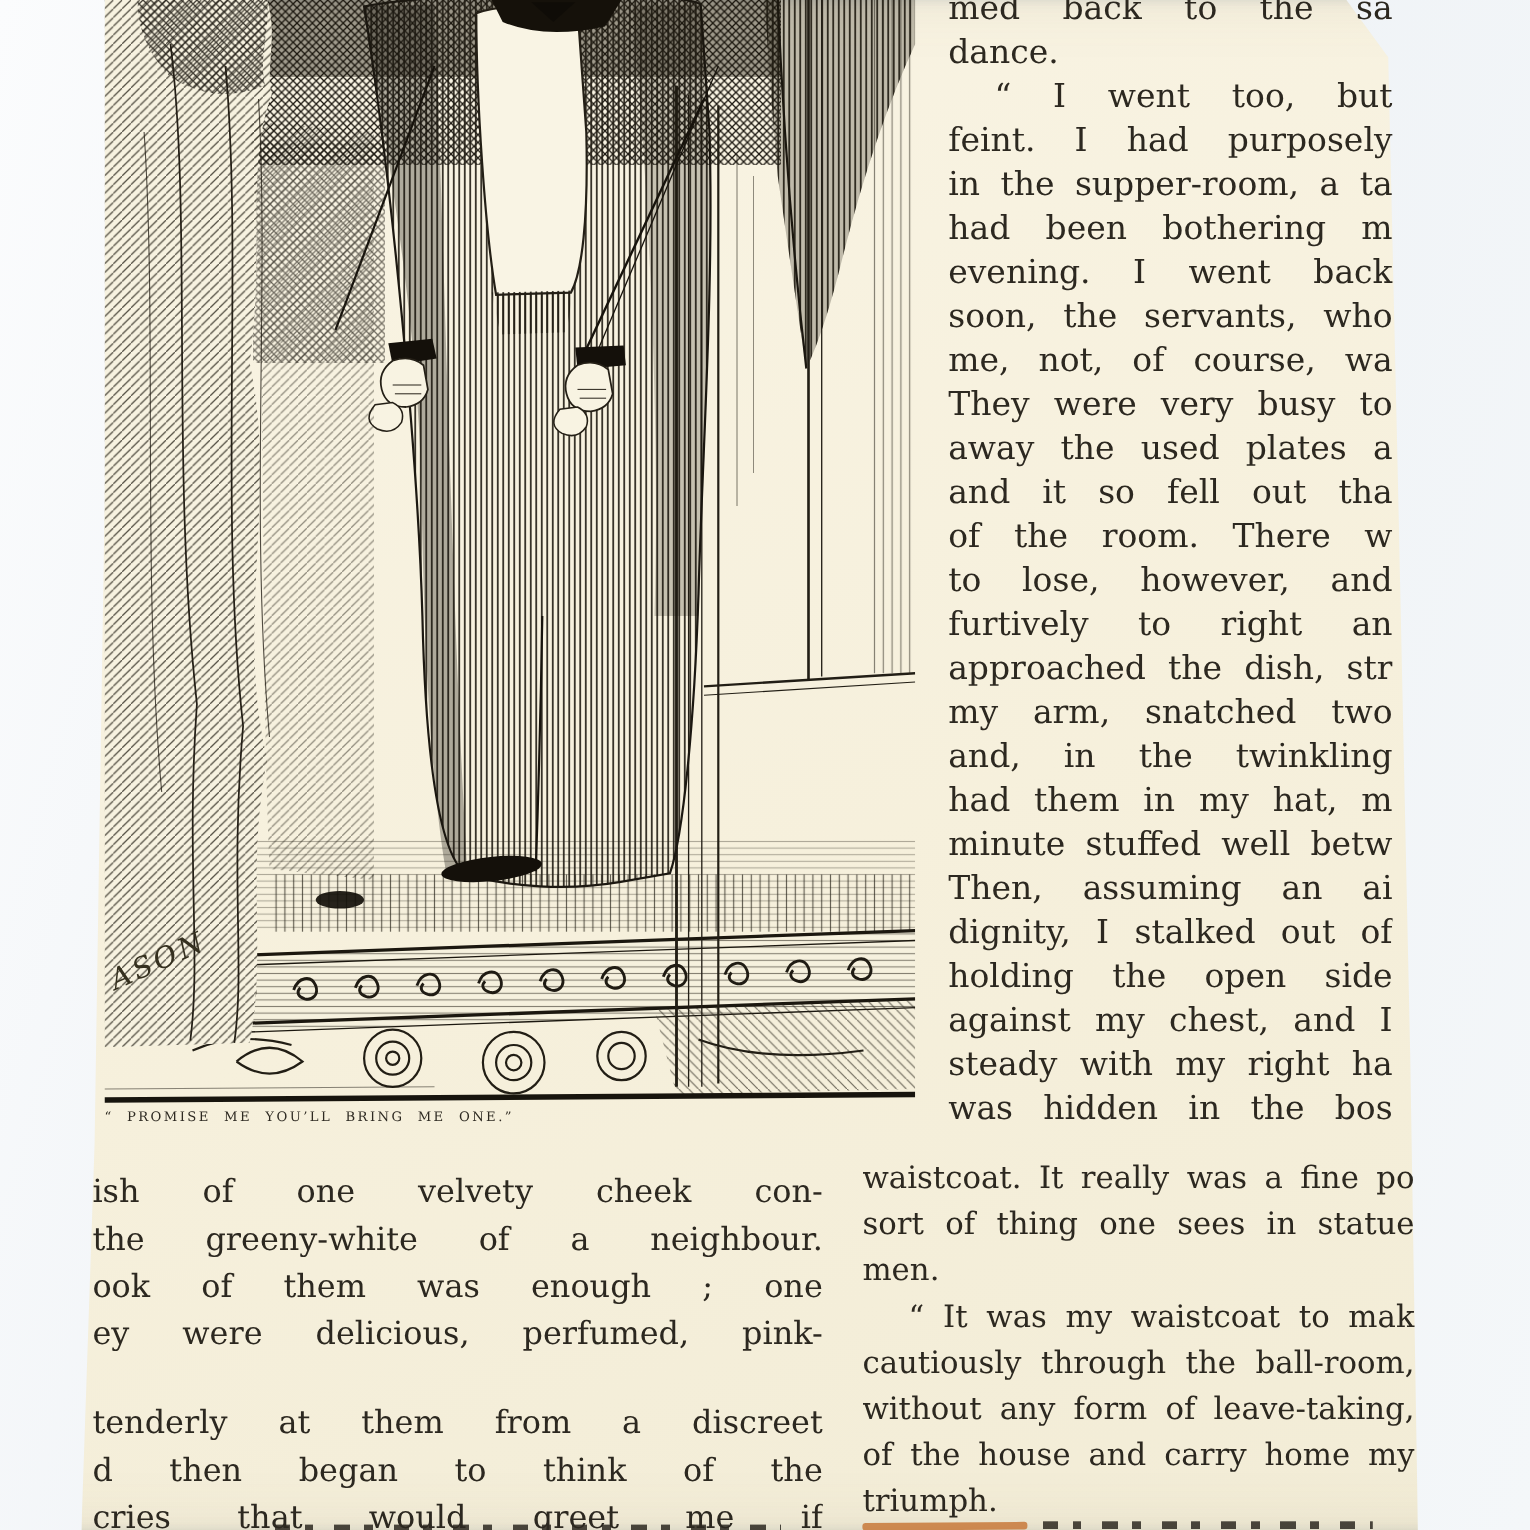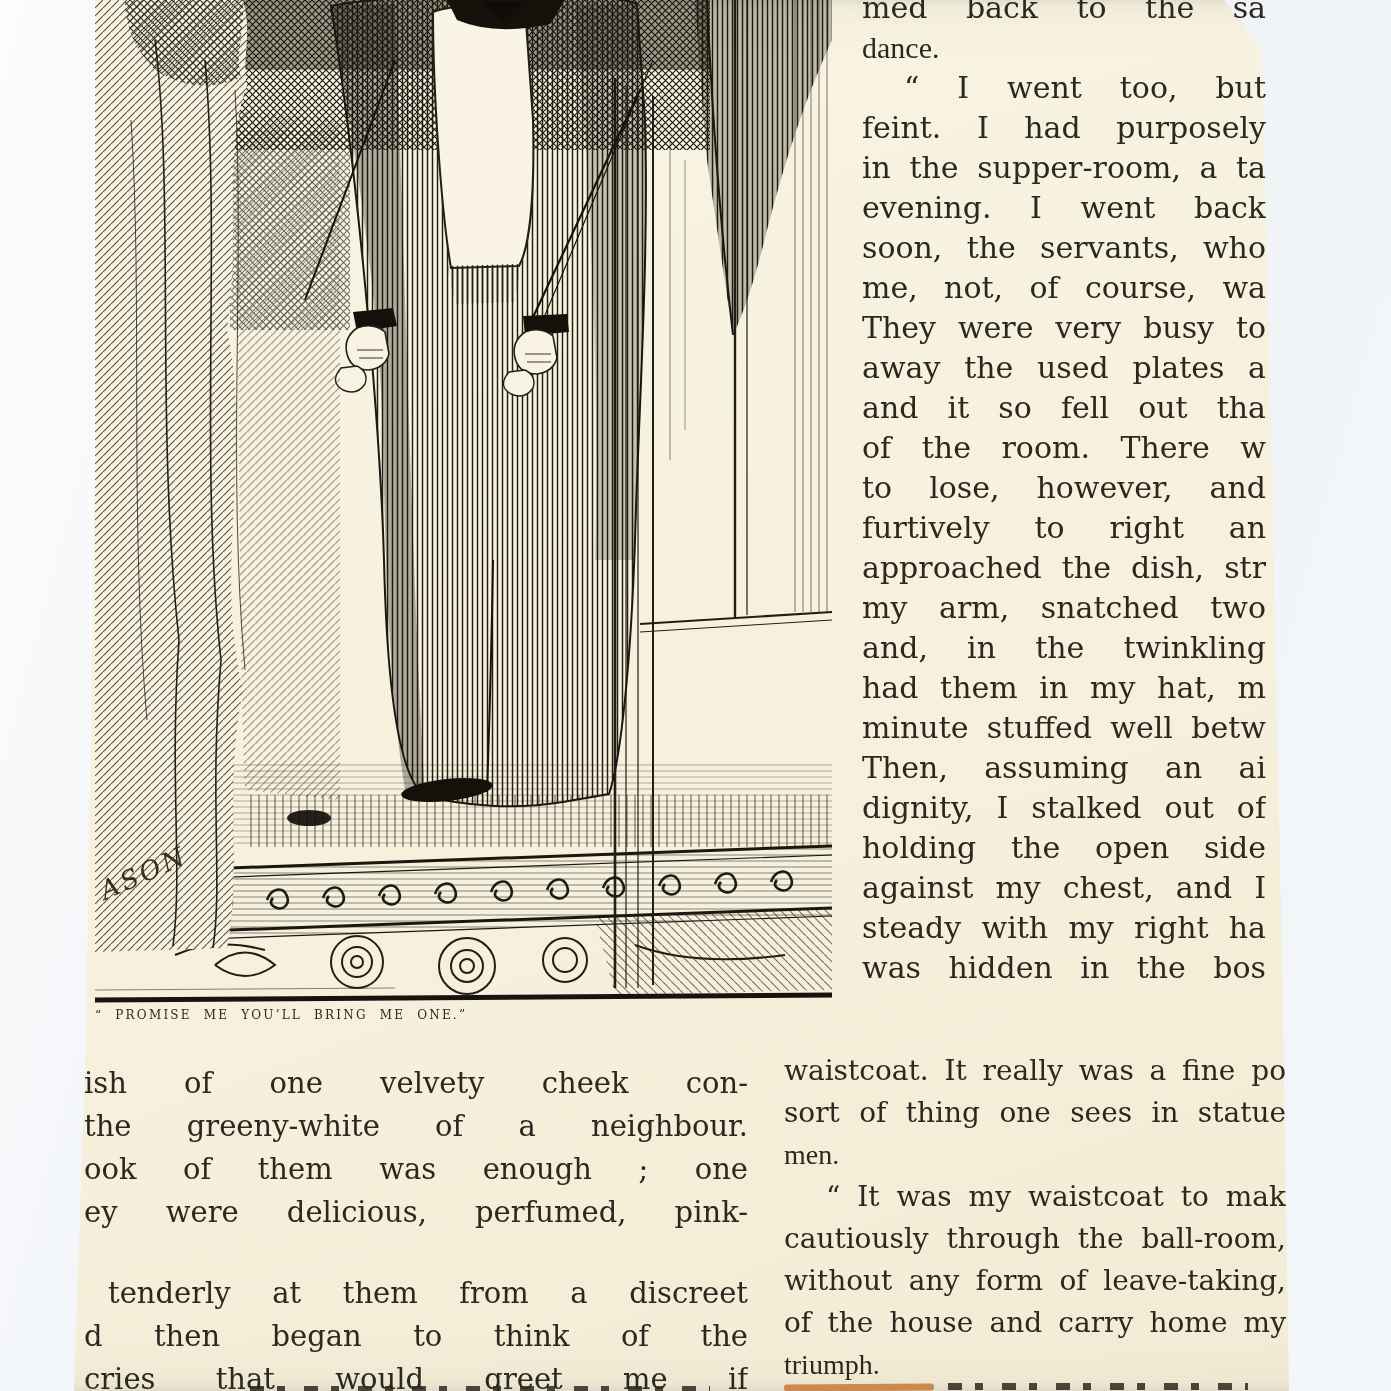--- a/index.html
+++ b/index.html
@@ -12,24 +12,24 @@
                            74px 1391px,86px 1040px,96px 400px);
          box-shadow:inset 10px 0 16px -8px rgba(125,140,155,.55),
                     inset -10px 0 16px -8px rgba(150,160,172,.40),
                     inset 0 0 60px rgba(120,108,75,.10);
          filter:drop-shadow(1px 2px 4px rgba(90,100,115,.35));}
   .col{position:absolute;color:#2c2820;overflow:hidden;}
   .line{display:block;text-align:justify;text-align-last:justify;overflow:hidden;}
   .col-tr .line{font-size:30px;line-height:40px;height:40px;}
   .col-bl .line{font-size:29px;line-height:43px;height:43px;}
   .col-br .line{font-size:28px;line-height:42px;height:42px;}
-  .line.short{text-align-last:left;font-family:Liberation Serif, serif;}
+  .line.short{text-align-last:left;}
   .line.indent{text-indent:42px;}
   .line.cut-top{margin-top:-12px;}
-  .line.para-gap{margin-top:38px;margin-left:24px;}
+  .line.para-gap{margin-top:38px;}
   .caption{position:absolute;left:95px;top:1008px;width:530px;
            font-size:12px;letter-spacing:2.2px;word-spacing:6px;color:#2e2a22;}
   .engraving{position:absolute;left:95px;top:0;width:737px;height:1005px;}
   .cut-tops{position:absolute;height:7px;opacity:.85;
             background:repeating-linear-gradient(90deg,#2c2820 0 14px,transparent 14px 27px,
                        #2c2820 27px 35px,transparent 35px 54px);}
   .orange-mark{position:absolute;height:7px;background:#c8793a;opacity:.85;border-radius:3px;
                transform:rotate(-.4deg);}
 </style>
 </head>
@@ -172,20 +172,21 @@
   </svg>
 
   <div class="caption">“ PROMISE ME YOU’LL BRING ME ONE.”</div>
 
   <div class="col col-tr" style="left:862px;top:0;width:404px;height:1092px;">
       <span class="line cut-top">med back to the sa</span>
       <span class="line short">dance.</span>
       <span class="line indent">“ I went too, but</span>
       <span class="line">feint. I had purposely</span>
       <span class="line">in the supper-room, a ta</span>
+      <span class="line">had been bothering m</span>
       <span class="line">evening. I went back</span>
       <span class="line">soon, the servants, who</span>
       <span class="line">me, not, of course, wa</span>
       <span class="line">They were very busy to</span>
       <span class="line">away the used plates a</span>
       <span class="line">and it so fell out tha</span>
       <span class="line">of the room. There w</span>
       <span class="line">to lose, however, and</span>
       <span class="line">furtively to right an</span>
       <span class="line">approached the dish, str</span>

